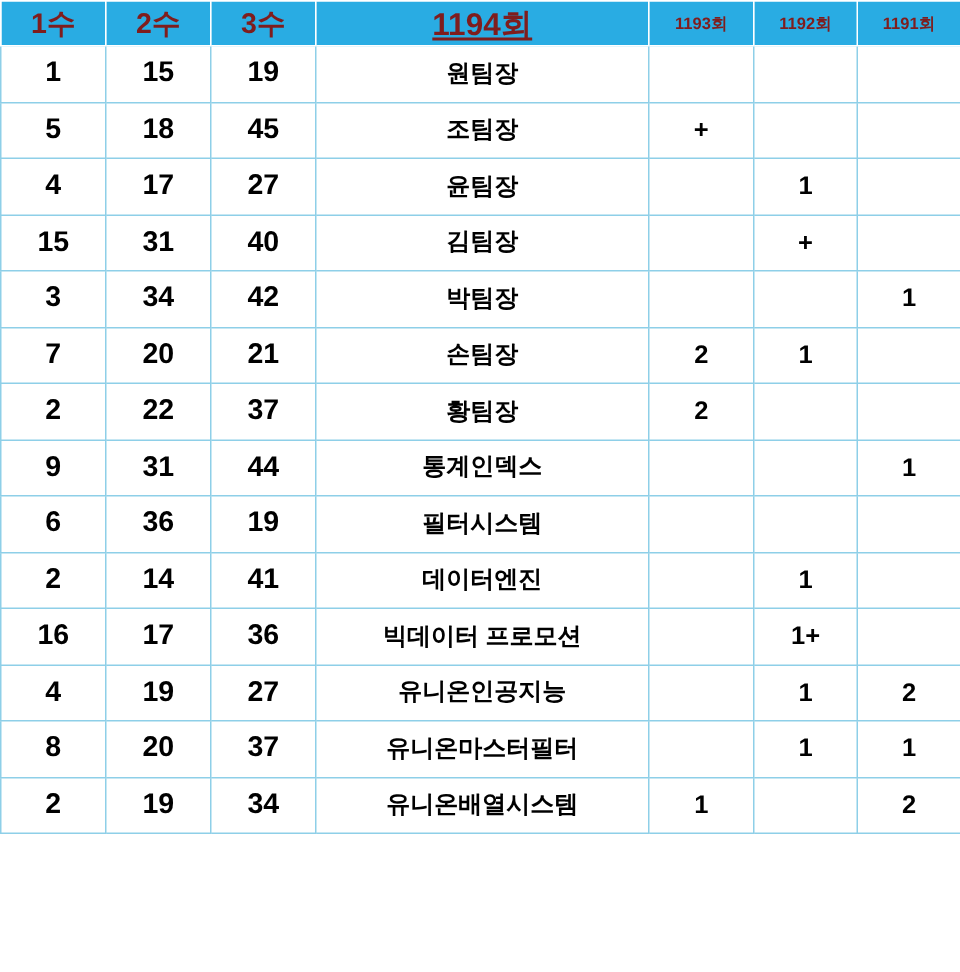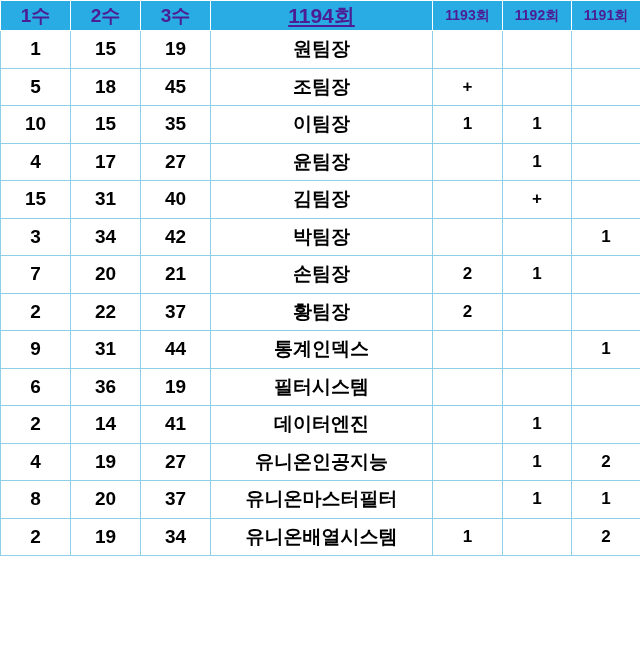--- a/index.html
+++ b/index.html
@@ -22,44 +22,44 @@
   table.grid col.c-n1 { width: 70px; }
   table.grid col.c-n2 { width: 70px; }
   table.grid col.c-n3 { width: 70px; }
   table.grid col.c-name { width: 222px; }
   table.grid col.c-p1 { width: 70px; }
   table.grid col.c-p2 { width: 69px; }
   table.grid col.c-p3 { width: 69px; }
 
   thead th {
     background: #29ace3;
-    color: #4c1d95;
+    color: #7f1d1d;
     border: 1px solid #ffffff;
     font-weight: bold;
     height: 30px;
     vertical-align: middle;
     text-align: center;
     padding: 0;
   }
   thead th.big { font-size: 19px; }
   thead th.mid { font-size: 21px; text-decoration: underline; }
-  thead th.small { font-size: 14px; }
+  thead th.small { font-size: 11px; }
 
   tbody td {
     border: 1px solid #8ecfe8;
     height: 37.5px;
     text-align: center;
     vertical-align: middle;
     font-weight: bold;
     color: #000000;
     padding: 0;
     background: #ffffff;
   }
   tbody td.num { font-size: 19px; }
-  tbody td.name { font-size: 19px; }
+  tbody td.name { font-size: 16px; }
   tbody td.prev { font-size: 17px; }
 </style>
 </head>
 <body>
 
 <table class="grid">
   <colgroup>
     <col class="c-n1">
       <col class="c-n2">
       <col class="c-n3">
@@ -92,29 +92,20 @@
       <tr>
         <td class="num">5</td>
         <td class="num">18</td>
         <td class="num">45</td>
         <td class="name">조팀장</td>
         <td class="prev">+</td>
         <td class="prev"></td>
         <td class="prev"></td>
       </tr>
       <tr>
-        <td class="num">10</td>
-        <td class="num">15</td>
-        <td class="num">35</td>
-        <td class="name">이팀장</td>
-        <td class="prev">1</td>
-        <td class="prev">1</td>
-        <td class="prev"></td>
-      </tr>
-      <tr>
         <td class="num">4</td>
         <td class="num">17</td>
         <td class="num">27</td>
         <td class="name">윤팀장</td>
         <td class="prev"></td>
         <td class="prev">1</td>
         <td class="prev"></td>
       </tr>
       <tr>
         <td class="num">15</td>
@@ -173,20 +164,29 @@
       <tr>
         <td class="num">2</td>
         <td class="num">14</td>
         <td class="num">41</td>
         <td class="name">데이터엔진</td>
         <td class="prev"></td>
         <td class="prev">1</td>
         <td class="prev"></td>
       </tr>
       <tr>
+        <td class="num">16</td>
+        <td class="num">17</td>
+        <td class="num">36</td>
+        <td class="name">빅데이터 프로모션</td>
+        <td class="prev"></td>
+        <td class="prev">1+</td>
+        <td class="prev"></td>
+      </tr>
+      <tr>
         <td class="num">4</td>
         <td class="num">19</td>
         <td class="num">27</td>
         <td class="name">유니온인공지능</td>
         <td class="prev"></td>
         <td class="prev">1</td>
         <td class="prev">2</td>
       </tr>
       <tr>
         <td class="num">8</td>

